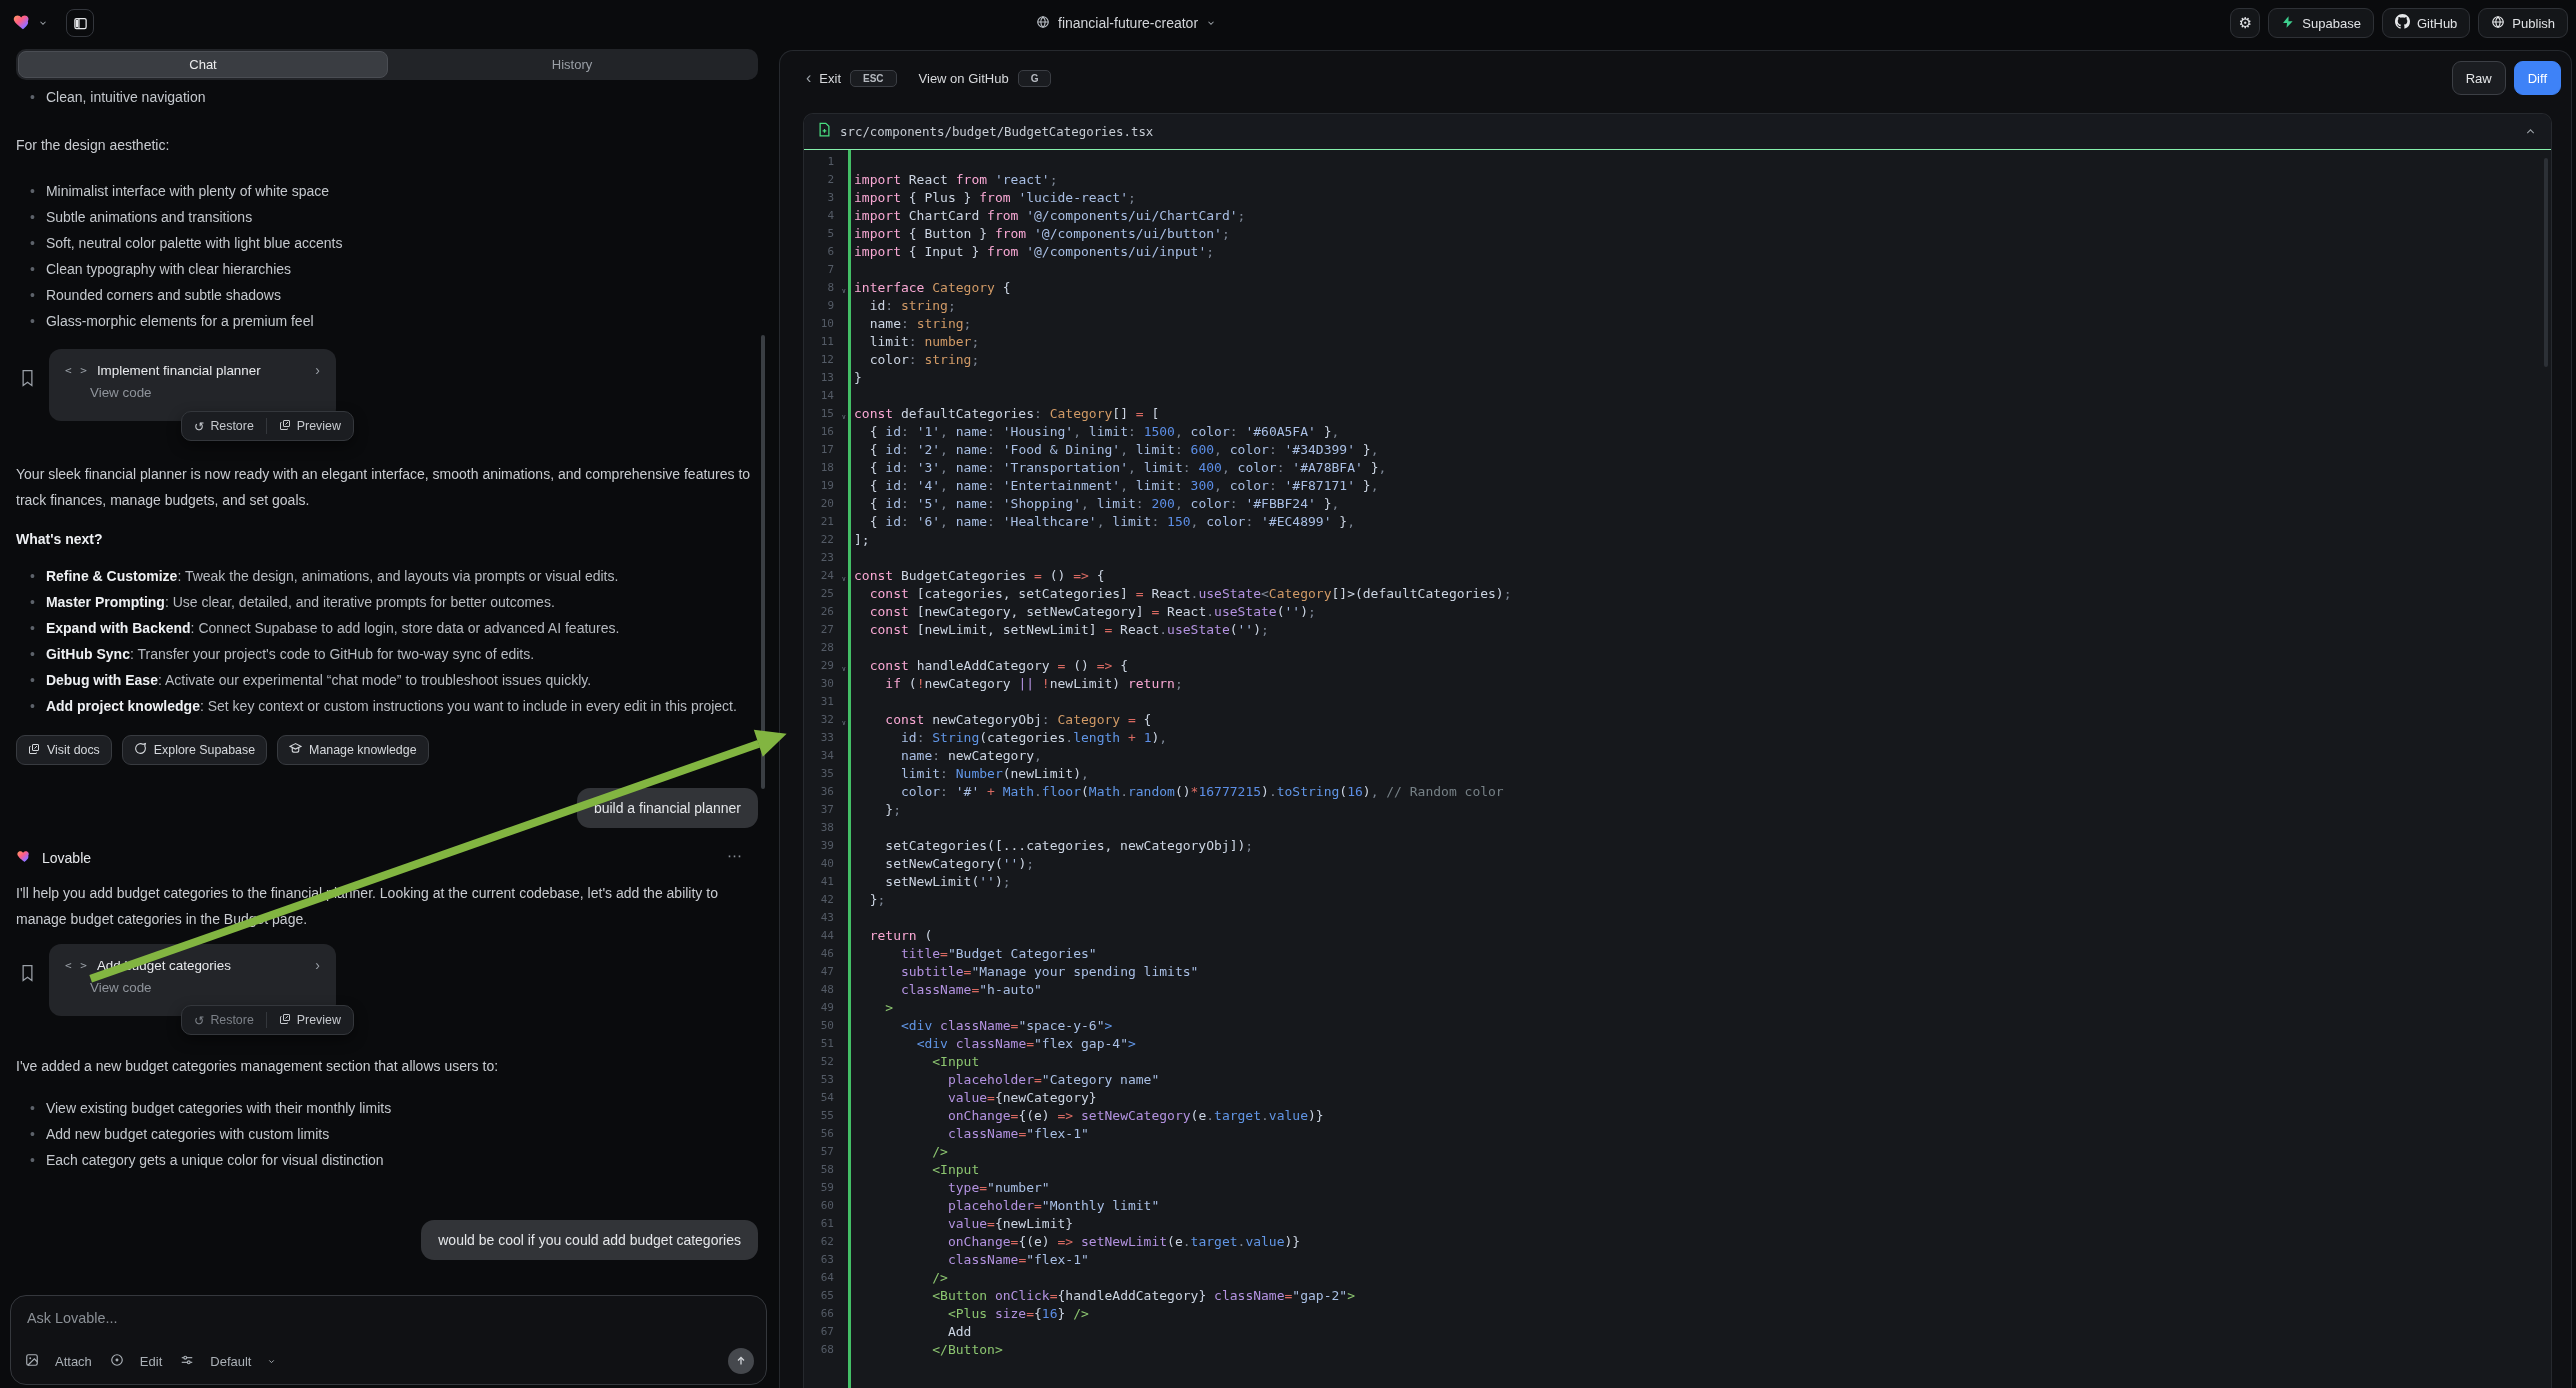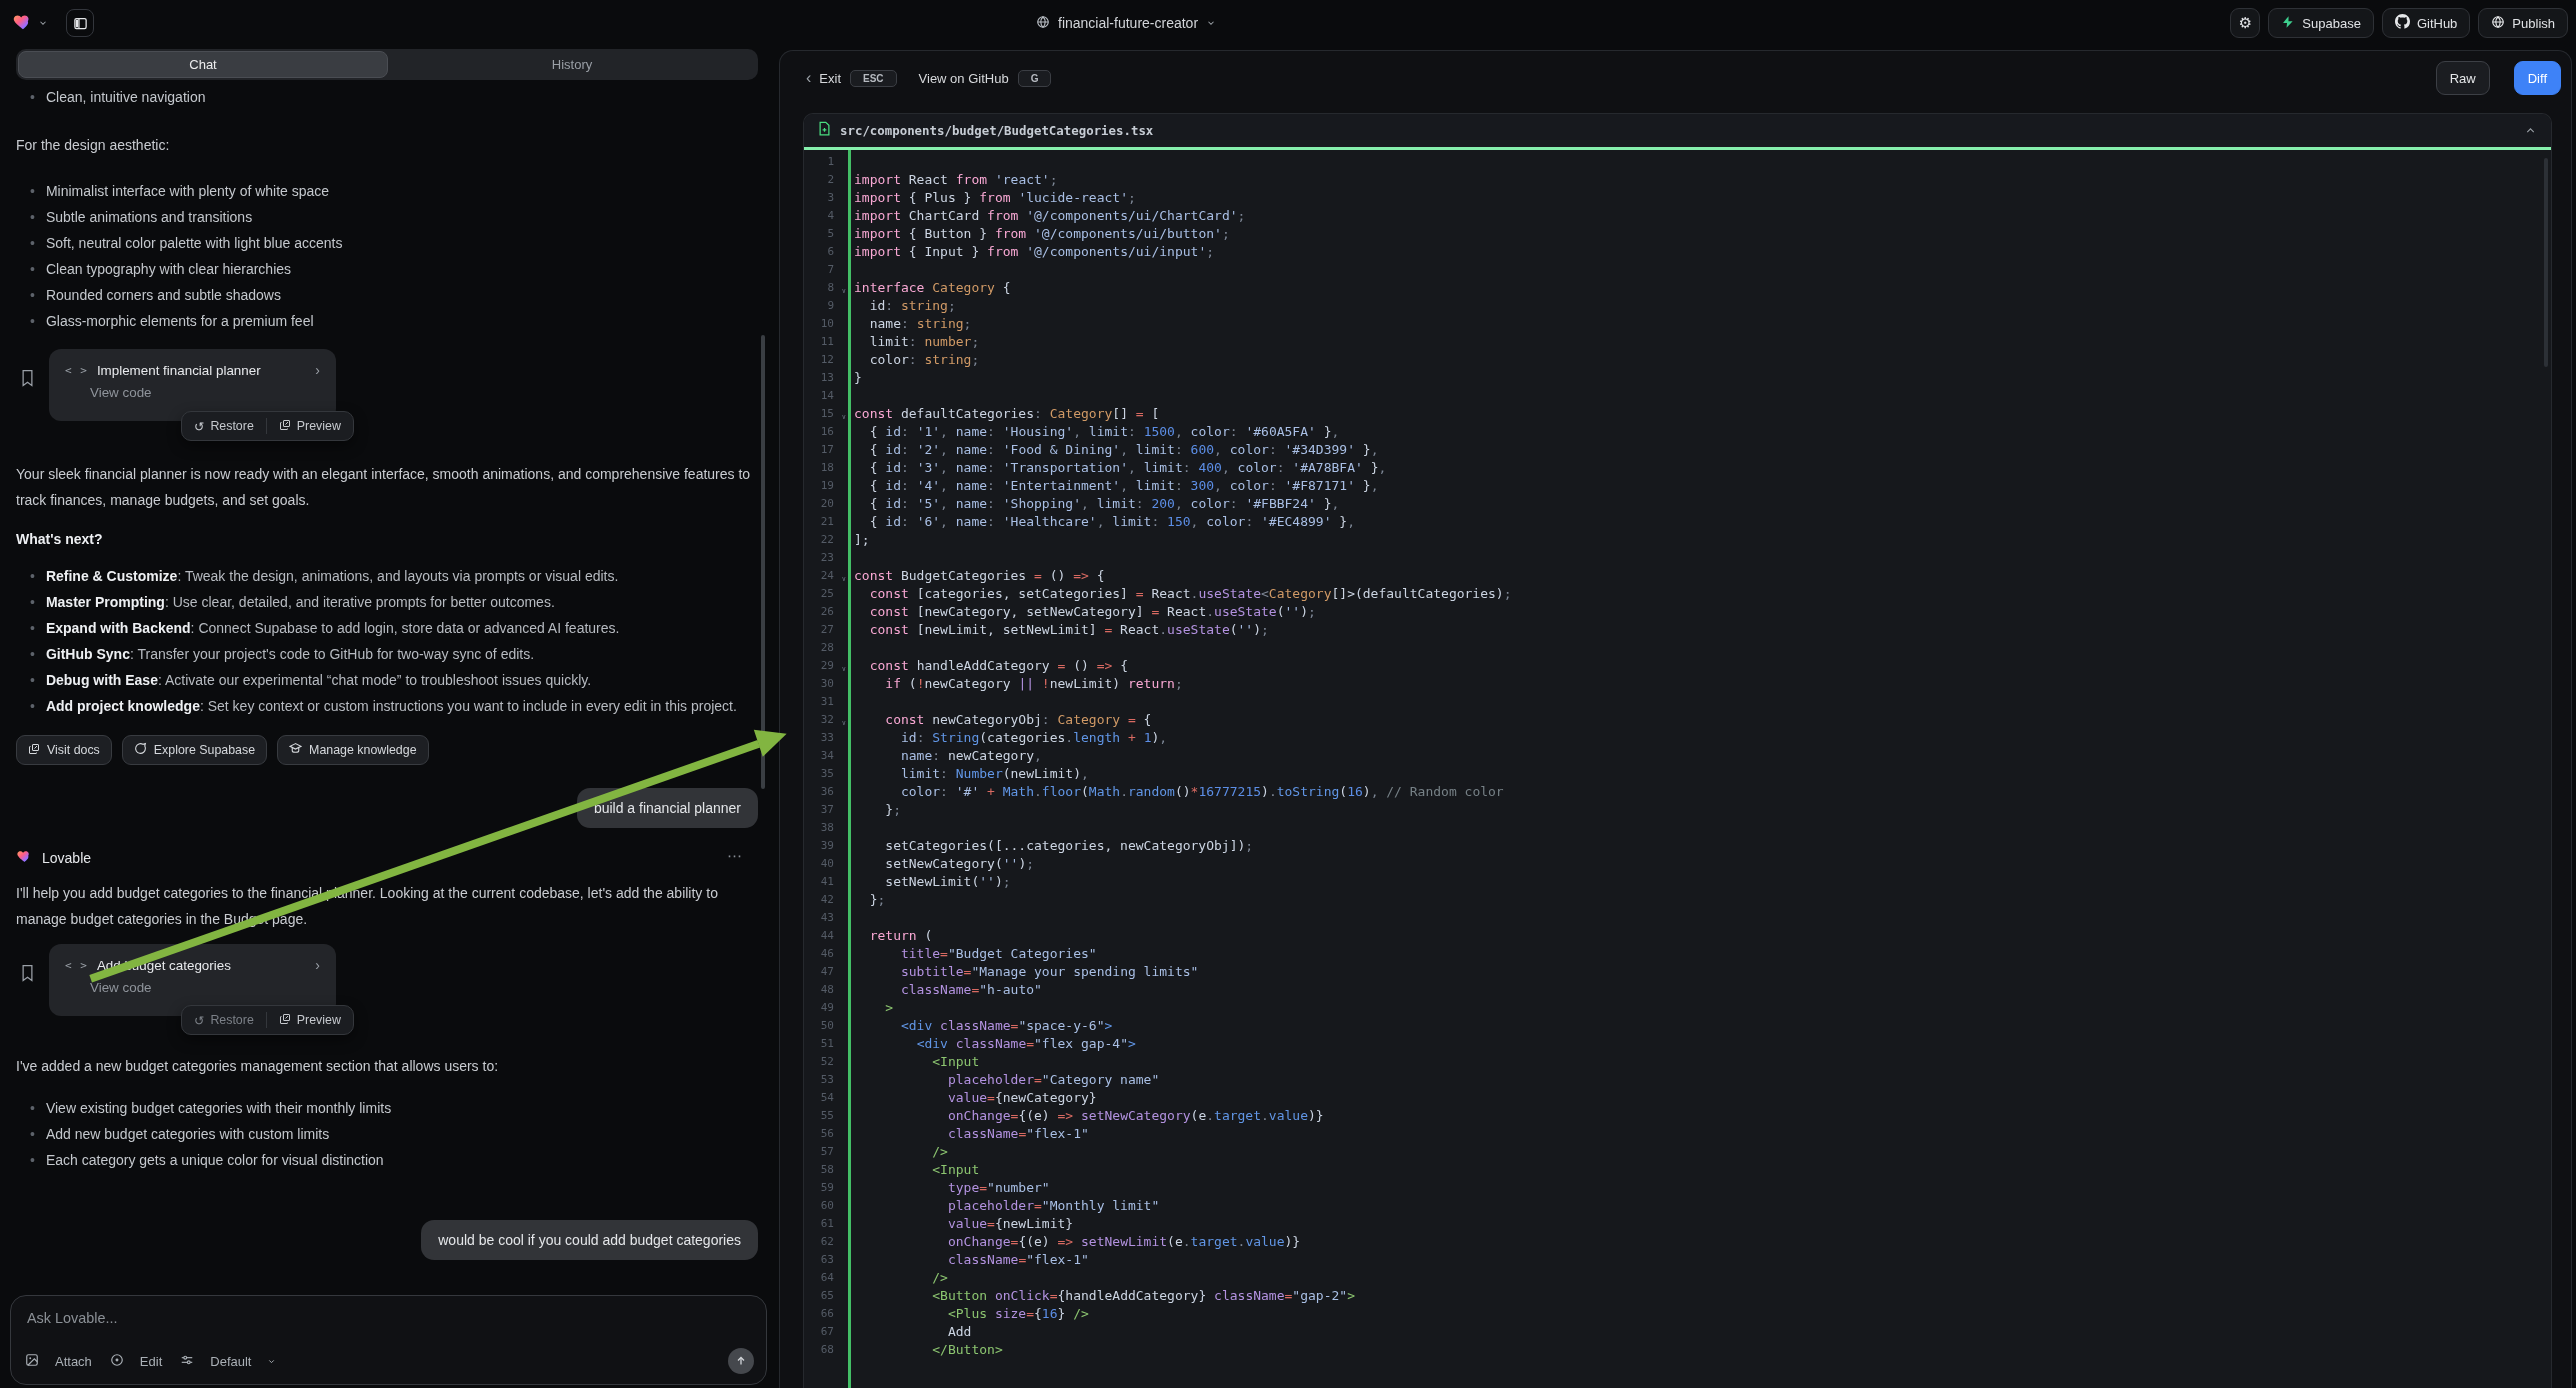--- a/index.html
+++ b/index.html
@@ -61,26 +61,26 @@
   
   .arrow-overlay { position:absolute; left:0; top:0; width:2576px; height:1388px; pointer-events:none; z-index:60; }
 
   
   .code-outer { position:absolute; left:779px; top:50px; width:1793px; height:1338px; background:#0f1013; border:1px solid #26292e; border-bottom:none; border-radius:14px 14px 0 0; }
   .code-header { height:54px; display:flex; align-items:center; padding:0 10px 0 26px; }
   .exit-chevron { color:#9aa0a6; font-size:16px; margin-right:8px; }
   .hdr-text { font-size:13px; color:#d7d9dc; cursor:pointer; }
   .kbd-chip { margin-left:9px; font-size:10px; font-weight:bold; color:#b6bac0; border:1px solid #3b3e44; background:#1a1c20; border-radius:5px; padding:2px 12px; }
   .vog { margin-left:22px; }
-  .code-hdr-right { margin-left:auto; display:flex; gap:24px;padding-left:29px; }
+  .code-hdr-right { margin-left:auto; display:flex; gap:8px;padding-left:29px; }
   .raw-btn { height:34px; padding:0 13px; display:flex; align-items:center; background:#1b1d21; border:1px solid #3c3f45; border-radius:9px; font-size:13px; color:#e4e6e8; cursor:pointer; }
   .diff-btn { height:34px; padding:0 13px; display:flex; align-items:center; background:#3e82f7; border:1px solid #3e82f7; border-radius:9px; font-size:13px; color:#ffffff; cursor:pointer; }
 
   .code-card { position:absolute; left:23px; right:19px; top:62px; bottom:0; background:#16181c; border:1px solid #26292e; border-bottom:none; border-radius:10px 10px 0 0; overflow:hidden; }
-  .file-bar { height:36px; display:flex; align-items:center; padding:0 14px; background:#17191e; border-bottom:3px solid #86efac;font-weight:bold; }
+  .file-bar { height:36px; display:flex; align-items:center; padding:0 14px; background:#17191e; border-bottom:1px solid #86efac; }
   .file-path { margin-left:9px; font-family:"DejaVu Sans Mono", monospace; font-size:12.4px; color:#c6ccd4; }
   .collapse-btn { margin-left:auto; cursor:pointer; display:flex; }
 
   .code-area { position:absolute; left:0; right:0; top:36px; bottom:0; }
   .diff-gutter-bar { position:absolute; left:44px; top:0; bottom:0; width:3px; background:#43be66; z-index:3; }
   .code-lines { position:absolute; left:0; top:3px; right:0; }
   .code-line { height:18px; white-space:pre; font-family:"DejaVu Sans Mono", monospace; font-size:13px; line-height:18px; padding-left:50px; position:relative; }
   .ln { position:absolute; left:0; top:0; width:38px; text-align:right; color:#545b66; font-size:11px; padding-right:8px; }
   .fold { position:absolute; right:-4px; top:3px; font-size:7px; color:#6a7280; }
   .code-vscroll { position:absolute; right:3px; top:8px; width:4px; height:209px; background:#2c3036; border-radius:2px; }

